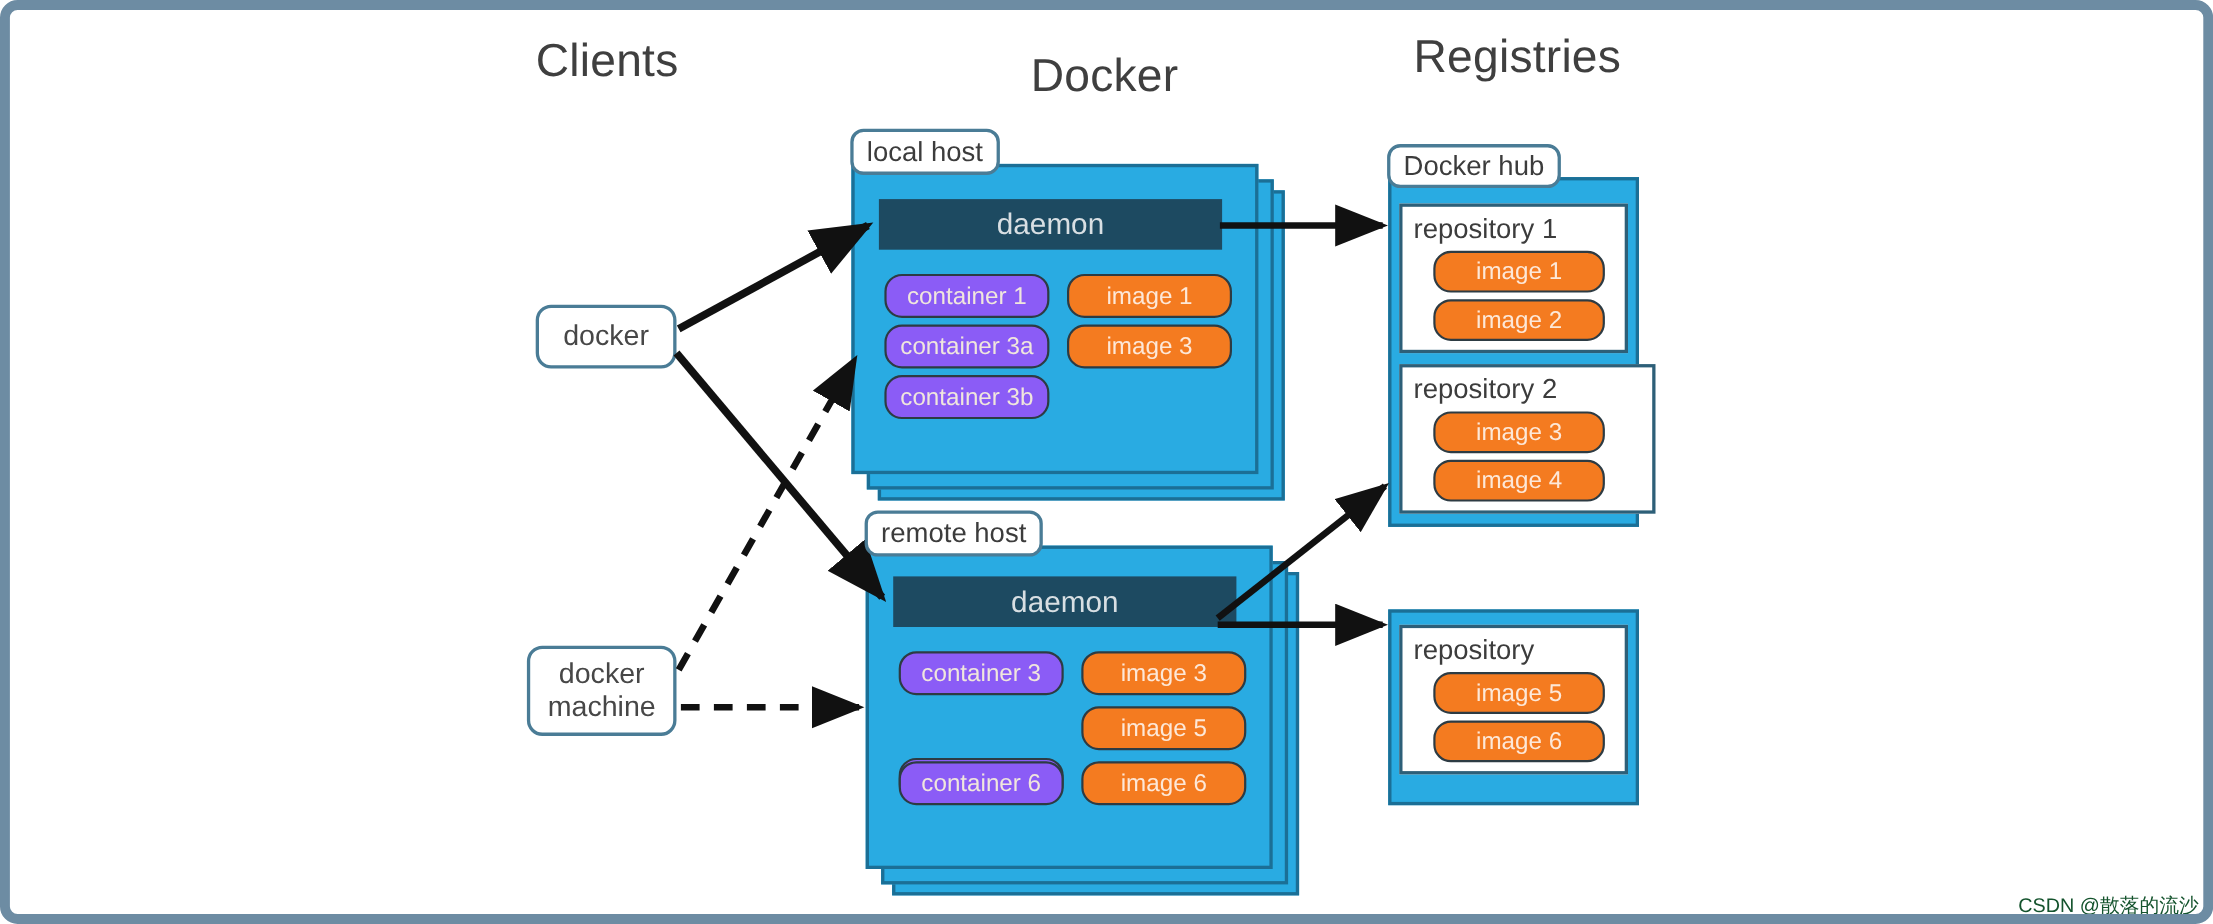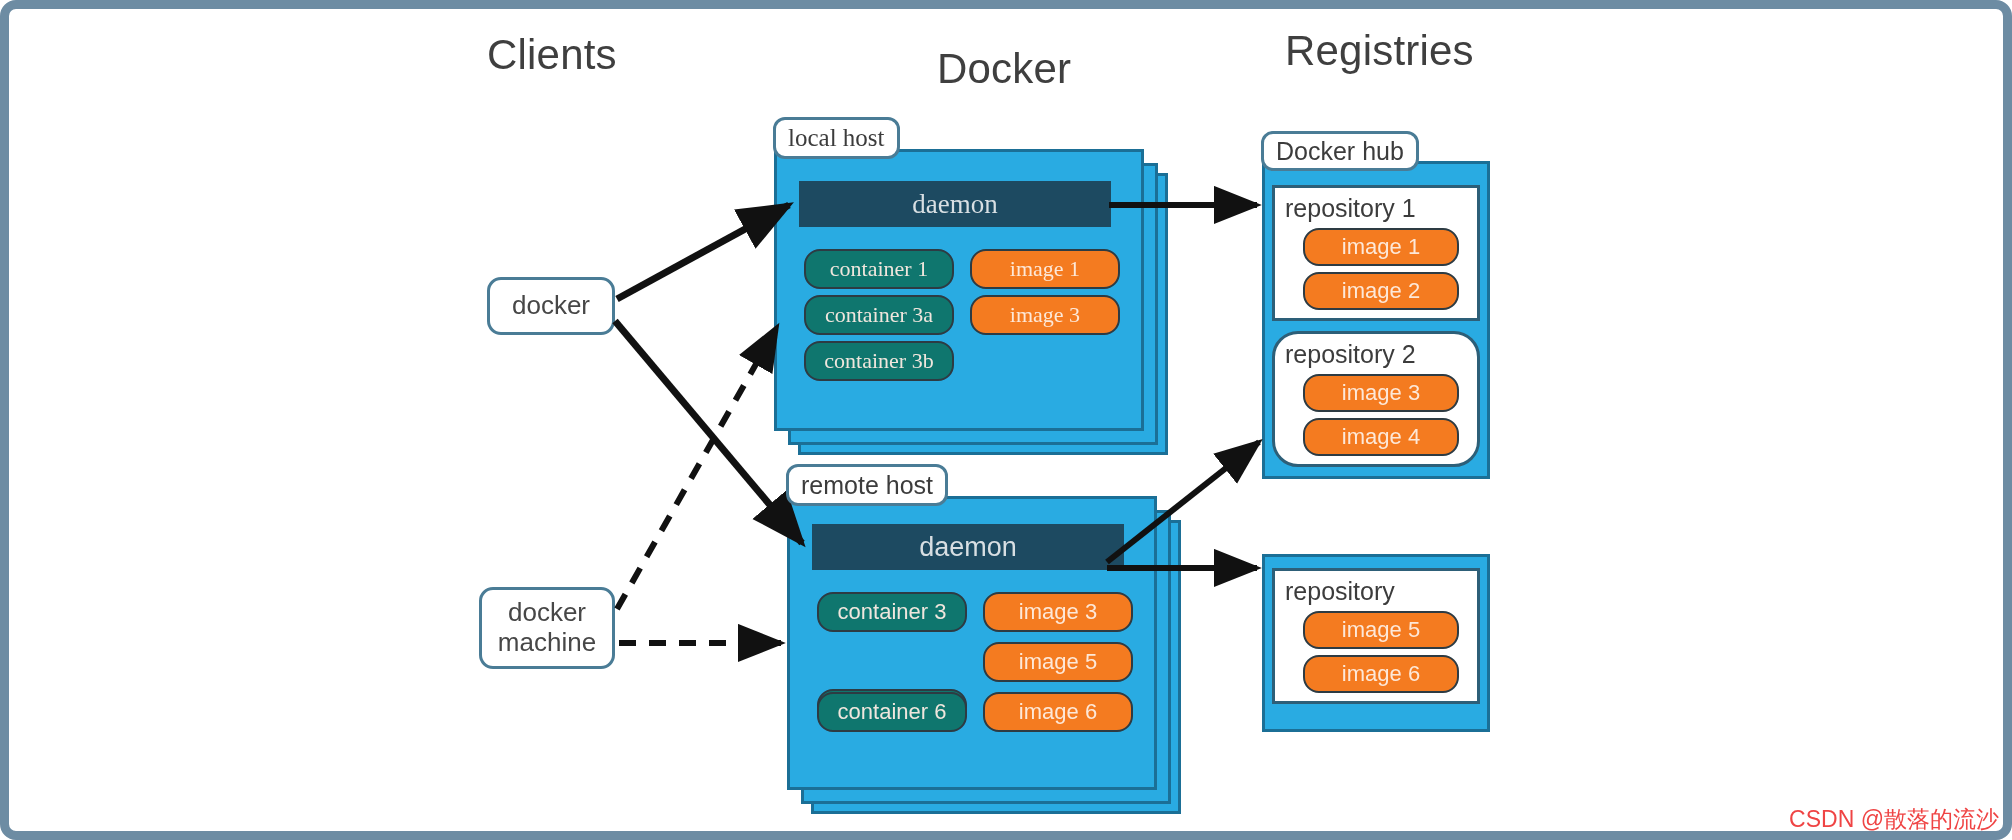--- a/index.html
+++ b/index.html
@@ -77,21 +77,21 @@
   }
   .pill{
     position:absolute;box-sizing:border-box;
     border-radius:16px;
     display:flex;align-items:center;justify-content:center;
     font-size:22px;
     color:#f0e6dd;
     z-index:3;
     white-space:nowrap;
   }
-  .pill.container{background:#0f766e;border:2px solid #2d3b43;}
+  .pill.container{background:#8b5cf6;border:2px solid #2d3b43;}
   .pill.image{background:#F47B20;border:2px solid #2d3b43;color:#fde8d8;}
 
   
   .registry-wrap{position:absolute;}
   .registry-body{
     position:absolute;left:0;top:0;box-sizing:border-box;
     background:#29ABE2;
     border:3px solid #1b6f96;
   }
   .registry-tab{
@@ -120,22 +120,22 @@
     white-space:nowrap;
   }
 
   
   #arrows{position:absolute;left:0;top:0;width:2012px;height:840px;z-index:5;pointer-events:none;}
 
   
   #watermark{
     position:absolute;
     right:22px;bottom:14px;
-    font-size:23px;
-    color:#ef4444;
+    font-size:18px;
+    color:#14532d;
     white-space:nowrap;
     z-index:8;
   }
 </style>
 </head>
 <body>
 
 <div id="frame">
   <div id="canvas">
 
@@ -145,21 +145,21 @@
 
     <div class="client-box" style="left:478px;top:268px;width:128px;height:58px;">
       <span>docker</span>
     </div>
 
     <div class="client-box" style="left:470px;top:578px;width:136px;height:82px;flex-direction:column;">
       <span>docker</span>
       <span>machine</span>
     </div>
 
-    <div class="host-wrap" style="left:765px;top:140px;width:400px;height:310px;font-family:Liberation Serif, serif;">
+    <div class="host-wrap" style="left:765px;top:140px;width:400px;height:310px;">
       <div class="host-stack" style="left:24px;top:24px;width:370px;height:282px;"></div>
       <div class="host-stack" style="left:14px;top:14px;width:370px;height:282px;"></div>
       <div class="host-main" style="width:370px;height:282px;"></div>
 
       <div class="host-tab" style="left:-1px;top:-32px;height:42px;">
         <span>local host</span>
       </div>
 
       <div class="daemon-bar" style="left:25px;top:32px;width:312px;height:46px;">
         <span>daemon</span>
@@ -227,21 +227,21 @@
       <div class="repo-box" style="left:10px;top:24px;width:208px;height:136px;">
         <div class="repo-label" style="left:10px;top:6px;">repository 1</div>
         <div class="pill image" style="left:28px;top:40px;width:156px;height:38px;">
           <span>image 1</span>
         </div>
         <div class="pill image" style="left:28px;top:84px;width:156px;height:38px;">
           <span>image 2</span>
         </div>
       </div>
 
-      <div class="repo-box" style="left:10px;top:170px;width:208px;height:136px;border-radius:26px;">
+      <div class="repo-box" style="left:10px;top:170px;width:233px;height:136px;">
         <div class="repo-label" style="left:10px;top:6px;">repository 2</div>
         <div class="pill image" style="left:28px;top:40px;width:156px;height:38px;">
           <span>image 3</span>
         </div>
         <div class="pill image" style="left:28px;top:84px;width:156px;height:38px;">
           <span>image 4</span>
         </div>
       </div>
     </div>
 

